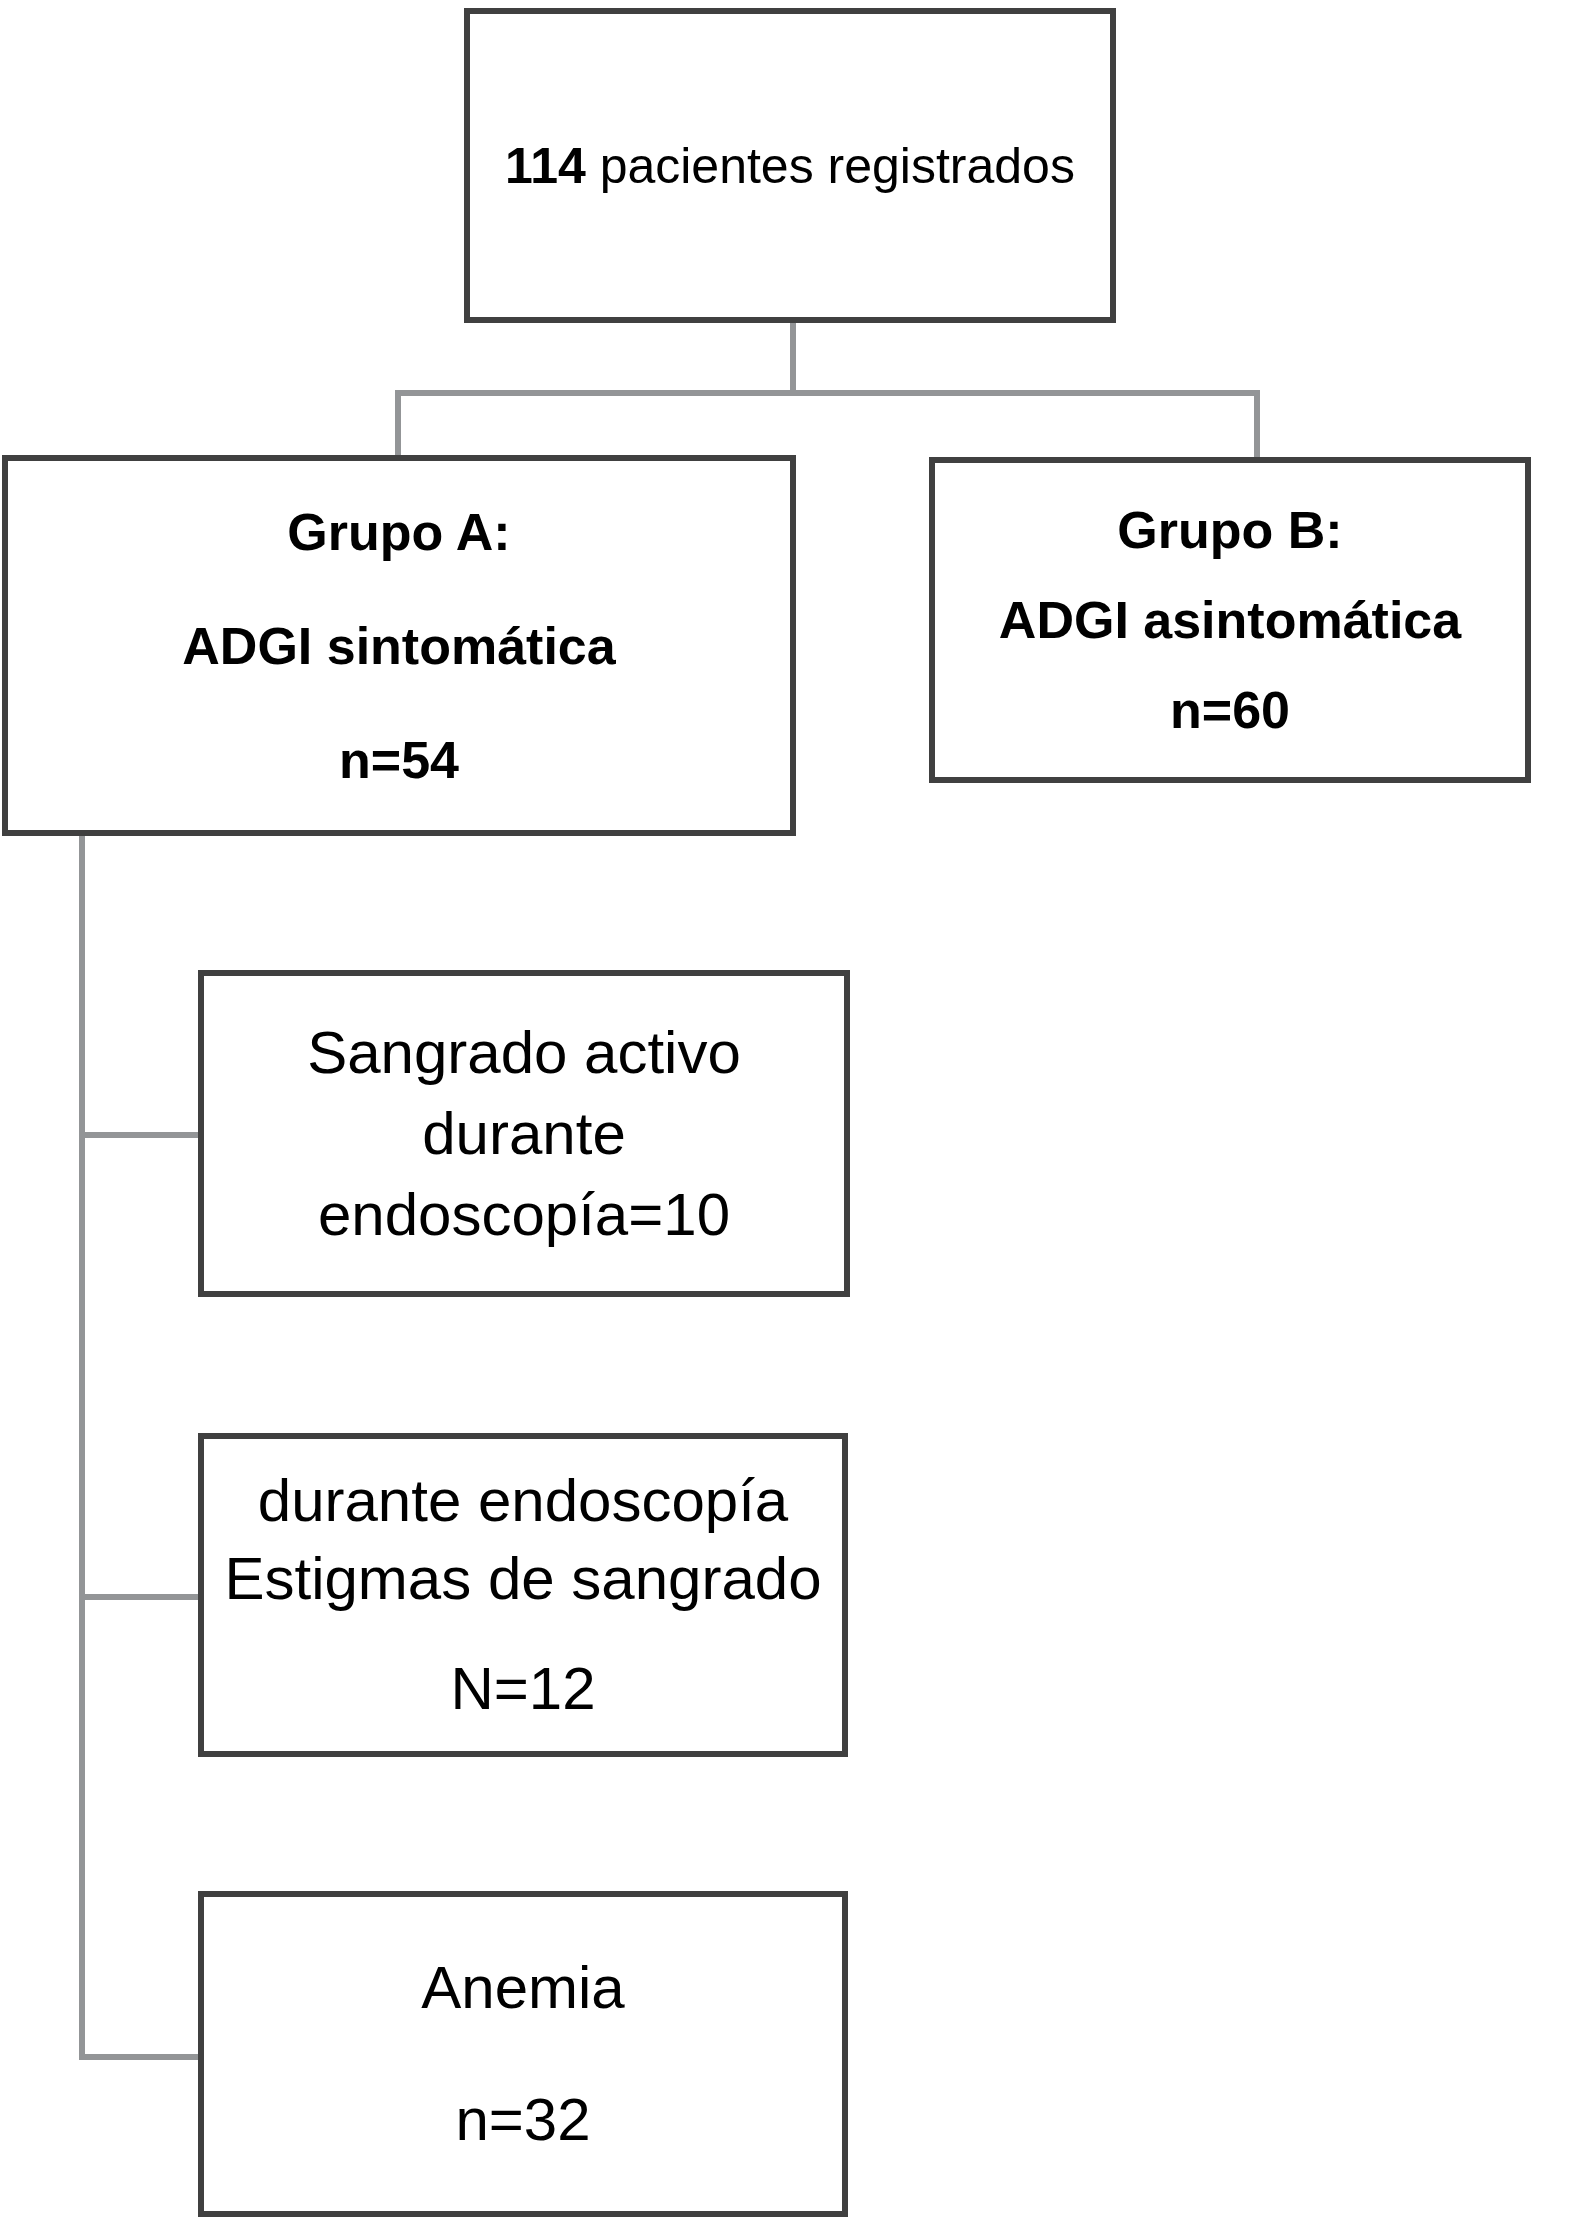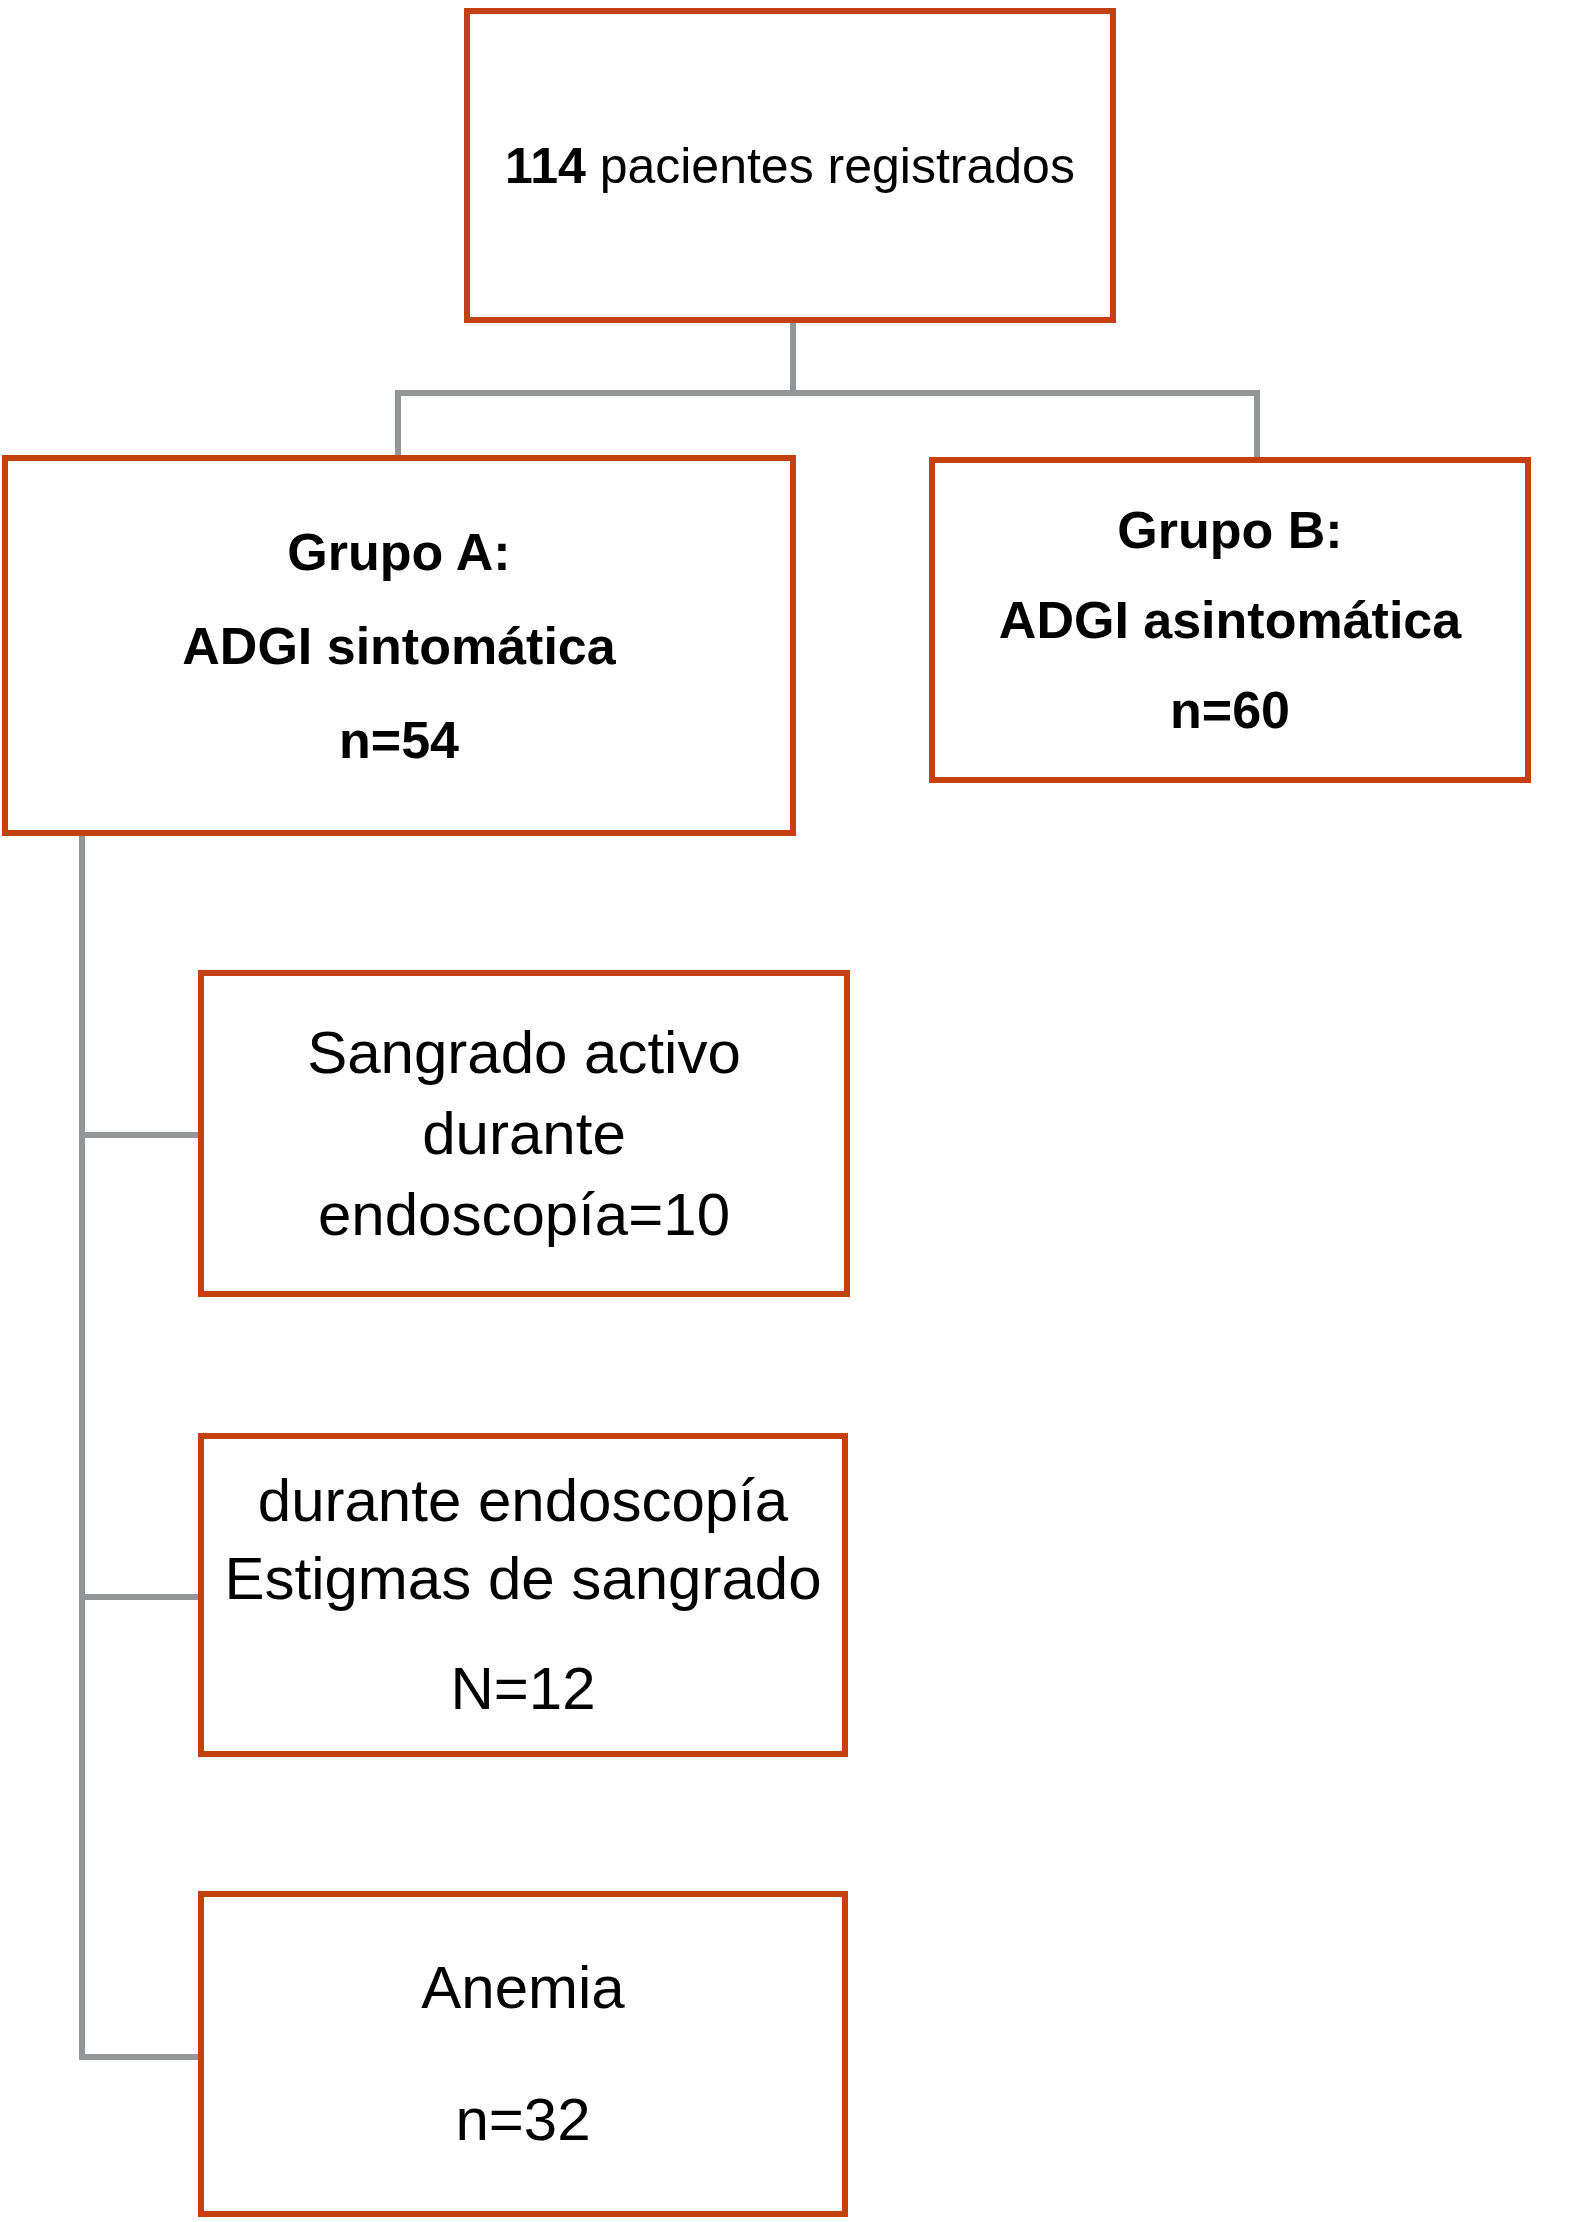--- a/index.html
+++ b/index.html
@@ -12,21 +12,21 @@
     width: 1583px;
     height: 2222px;
     background: #ffffff;
     overflow: hidden;
     font-family: "Liberation Sans", sans-serif;
     color: #000000;
   }
   .box {
     position: absolute;
     box-sizing: border-box;
-    border: 6px solid #c2410c;
+    border: 6px solid #404040;
     background: #ffffff;
     display: flex;
     flex-direction: column;
     align-items: center;
     justify-content: center;
     text-align: center;
     line-height: 1.0;
   }
   .line {
     position: absolute;
@@ -37,21 +37,21 @@
   .box-registered {
     left: 464px; top: 8px; width: 652px; height: 315px;
     font-size: 50px;
   }
   .box-registered .count { font-weight: bold; }
 
   
   .box-group {
     font-size: 52px;
     font-weight: bold;
-    gap: 42px;
+    gap: 62px;
   }
   .box-group-a { left: 2px;   top: 455px; width: 794px; height: 381px; }
   .box-group-b { left: 929px; top: 457px; width: 602px; height: 326px; gap: 38px; }
 
   
   .box-outcome { font-size: 60px; font-weight: normal; }
   .box-outcome-1 { left: 198px; top: 970px;  width: 652px; height: 327px; line-height: 1.35; }
   .box-outcome-2 { left: 198px; top: 1433px; width: 650px; height: 324px; line-height: 1.3; }
   .box-outcome-2 .n-line { margin-top: 32px; }
   .box-outcome-3 { left: 198px; top: 1891px; width: 650px; height: 326px; gap: 72px; }

